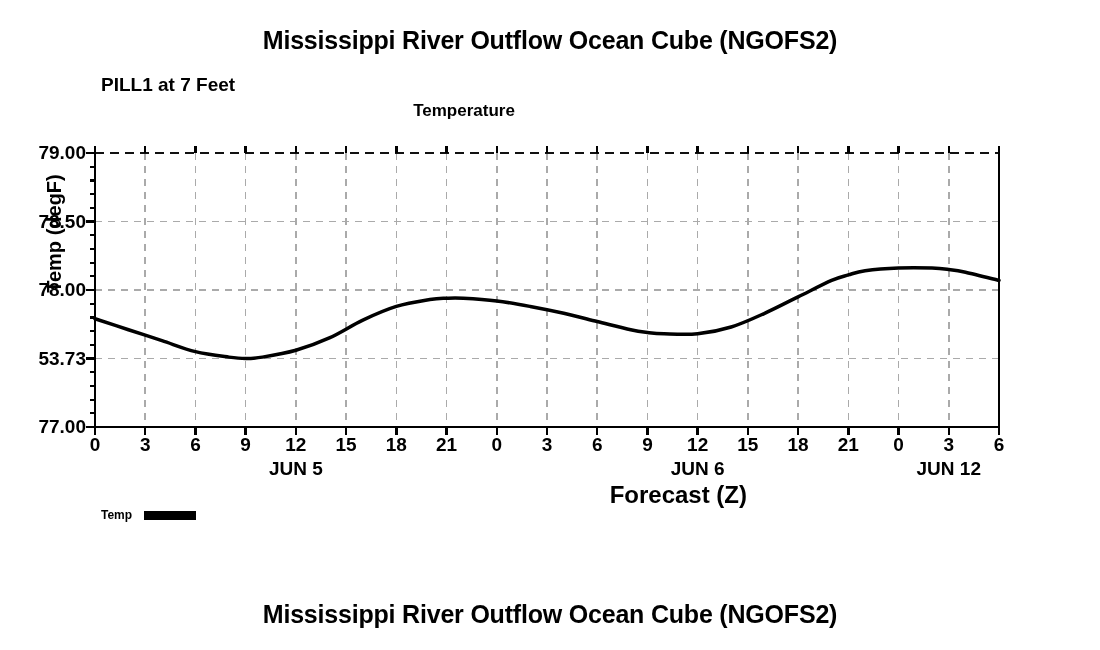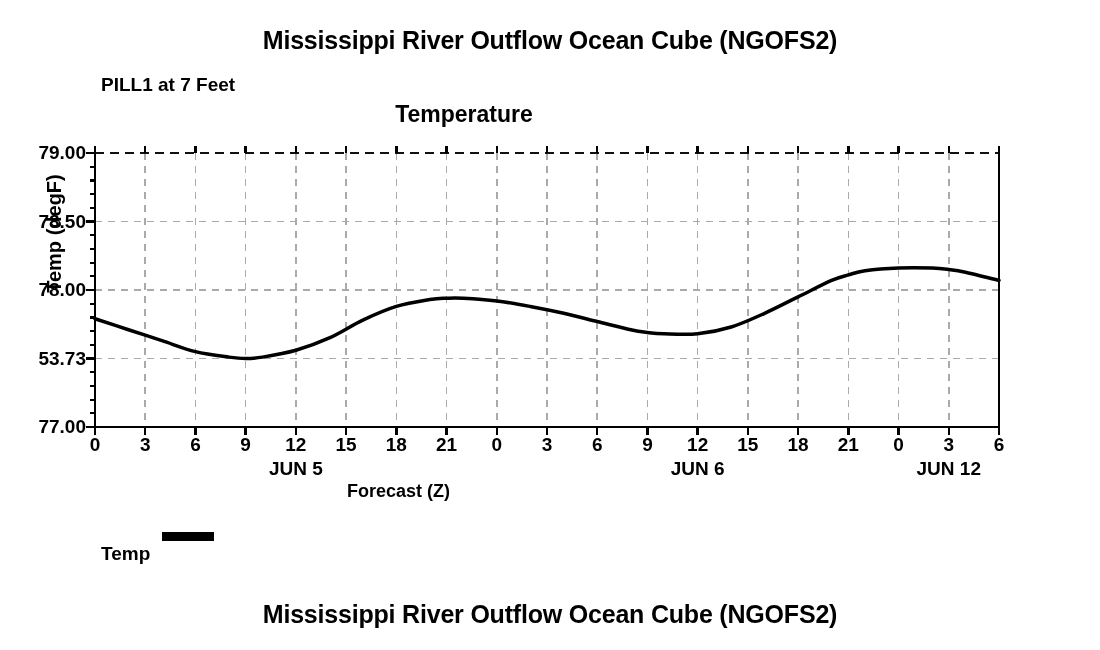--- a/index.html
+++ b/index.html
@@ -44,21 +44,21 @@
     top: 104px;
     font-size: 19px;
     font-weight: bold;
   }
   .sub-title {
     position: absolute;
     left: 0;
     top: 101px;
     width: 928px;
     text-align: center;
-    font-size: 23px;
+    font-size: 17px;
     font-weight: bold;
   }
   .valid-time {
     position: absolute;
     right: 92px;
     top: 104px;
     font-size: 19px;
     font-weight: bold;
   }
   .plot-wrap {
@@ -110,36 +110,35 @@
     text-align: center;
     width: 140px;
     margin-left: -70px;
     top: 458px;
   }
   .xlabel {
     position: absolute;
     left: 347px;
     top: 481px;
     width: 400px;
-    text-align: left;
-    font-size: 18px;
+    text-align: right;
+    font-size: 24px;
     font-weight: bold;
   }
   .legend {
     position: absolute;
     left: 101px;
     top: 508px;
     display: flex;
     align-items: center;
     gap: 12px;
   }
   .legend-text {
-    font-size: 19px;
-    font-weight: bold;
-    margin-top: 35px;
+    font-size: 12px;
+    font-weight: bold;
   }
   .legend-swatch {
     width: 52px;
     height: 9px;
     background: #000000;
   }
   .bottom-title {
     position: absolute;
     left: 0;
     top: 600px;

